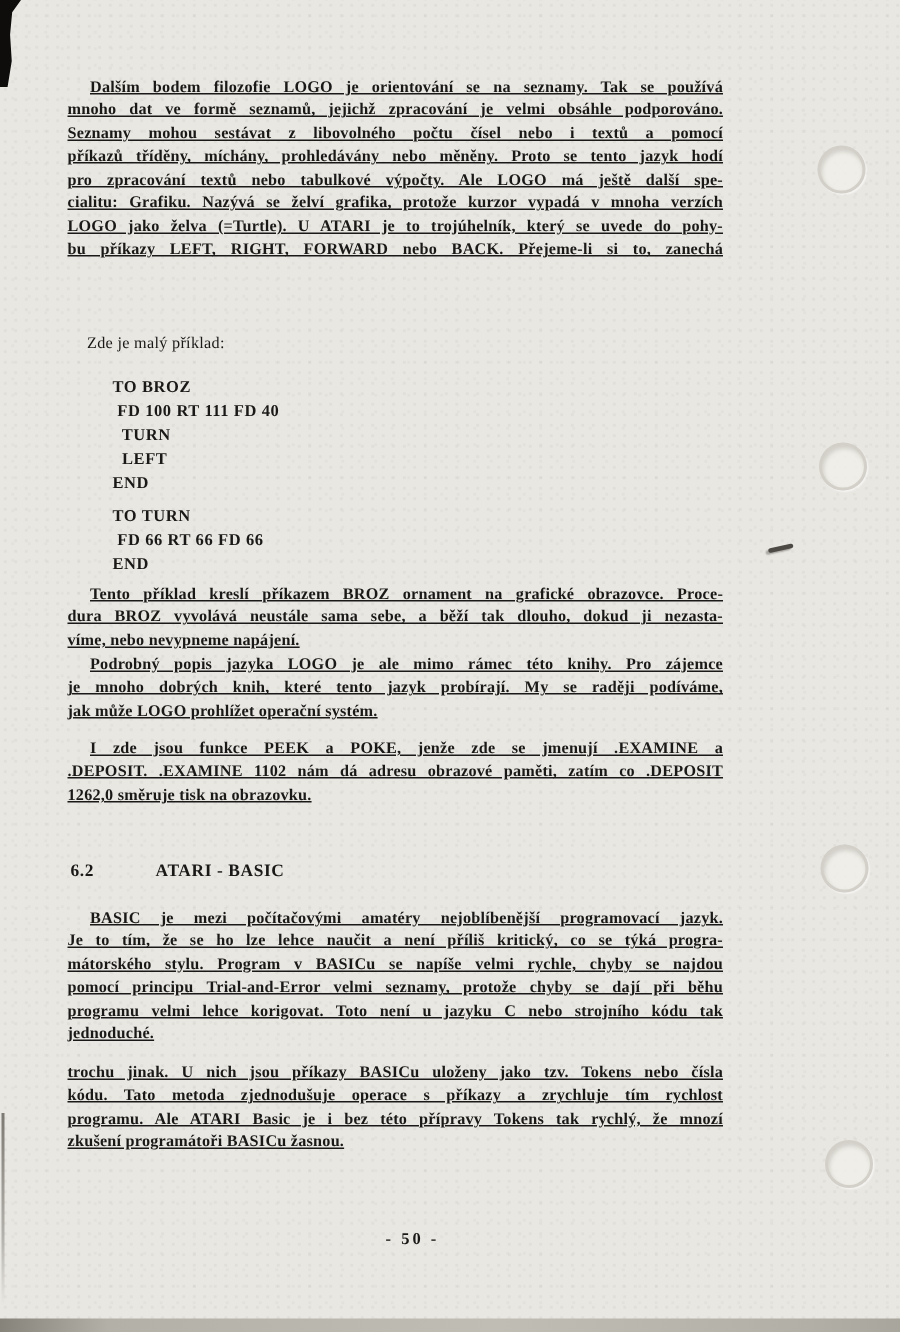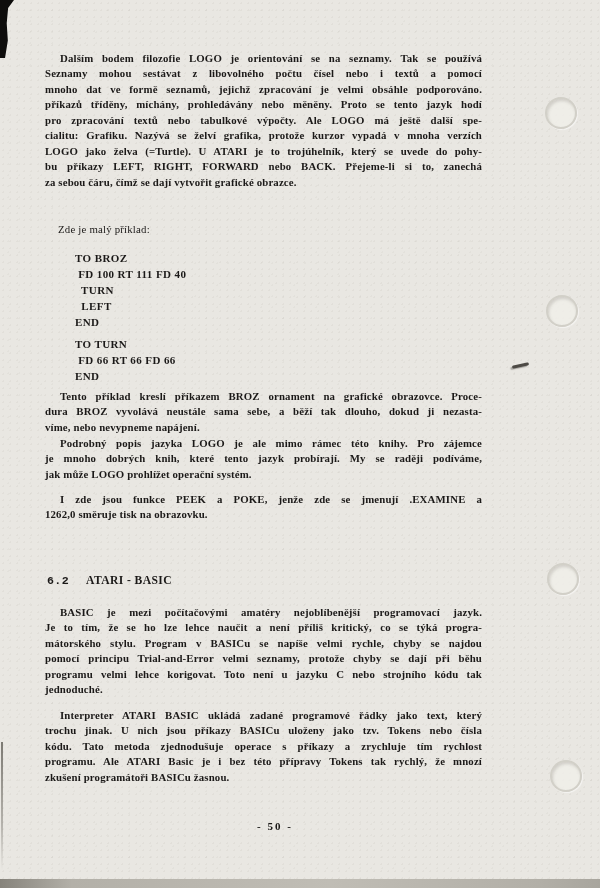--- a/index.html
+++ b/index.html
@@ -19,38 +19,39 @@
     background-position: 0 0, 3px 5px;
     color: #1b1918;
     overflow: hidden;
   }
   .block { position: absolute; }
   .para {
     left: 45px; width: 437px;
     font-size: 10.8px; font-weight: 700;
     line-height: 15.45px;
     letter-spacing: 0.15px;
+    text-decoration: underline;
   }
   .para .pline { text-align: justify; text-align-last: justify; white-space: nowrap; }
   .para .pline.last { text-align-last: left; }
   .para.indent-first .pline.first { text-indent: 15px; }
   .single-line {
     font-size: 10.8px; font-weight: 400; letter-spacing: 0.2px;
   }
   .codeblock {
     left: 75px;
     font-size: 11px; font-weight: 700;
     line-height: 16.1px; letter-spacing: 0.4px;
   }
   .codeblock .pline { white-space: pre; text-align: left; text-align-last: left; }
   .heading {
     left: 47px;
     font-size: 11.6px; font-weight: 700; letter-spacing: 0.4px;
   }
-  .heading .sec-num { display: inline-block; margin-right: 17px; font-family: Liberation Mono, monospace; }
+  .heading .sec-num { display: inline-block; margin-right: 41px; }
   .page-number {
     left: 195px; width: 160px; text-align: center;
     font-size: 11px; font-weight: 700; letter-spacing: 2px;
   }
   
   .artifact-topleft {
     position: absolute; left: 0; top: 0; width: 14px; height: 58px;
     background: #0e0d0c;
     clip-path: polygon(0% 0%, 100% 0%, 58% 14%, 48% 40%, 56% 70%, 36% 100%, 0% 100%);
   }
@@ -78,28 +79,27 @@
     box-shadow: -2px 1px 1px rgba(77,74,69,.4);
   }
 </style>
 </head>
 <body>
 
 <div id="page" style="background-color: rgb(233, 231, 226); color: rgb(27, 25, 24);">
 
   <div class="block para indent-first" style="top:51px">
       <div class="pline first">Dalším bodem filozofie LOGO je orientování se na seznamy. Tak se používá</div>
+      <div class="pline">mnoho dat ve formě seznamů, jejichž zpracování je velmi obsáhle podporováno.</div>
       <div class="pline">Seznamy mohou sestávat z libovolného počtu čísel nebo i textů a pomocí</div>
-      <div class="pline">mnoho dat ve formě seznamů, jejichž zpracování je velmi obsáhle podporováno.</div>
       <div class="pline">příkazů tříděny, míchány, prohledávány nebo měněny. Proto se tento jazyk hodí</div>
       <div class="pline">pro zpracování textů nebo tabulkové výpočty. Ale LOGO má ještě další spe-</div>
       <div class="pline">cialitu: Grafiku. Nazývá se želví grafika, protože kurzor vypadá v mnoha verzích</div>
       <div class="pline">LOGO jako želva (=Turtle). U ATARI je to trojúhelník, který se uvede do pohy-</div>
       <div class="pline">bu příkazy LEFT, RIGHT, FORWARD nebo BACK. Přejeme-li si to, zanechá</div>
-      <div class="pline last">za sebou čáru, čímž se dají vytvořit grafické obrazce.</div>
     </div>
 
   <div class="block single-line" style="left:58px; top:223px">Zde je malý příklad:</div>
 
   <div class="block codeblock" style="top:250px">
       <div class="pline first">TO BROZ</div>
       <div class="pline"> FD 100 RT 111 FD 40</div>
       <div class="pline">  TURN</div>
       <div class="pline">  LEFT</div>
       <div class="pline last">END</div>
@@ -118,38 +118,38 @@
     </div>
 
   <div class="block para indent-first" style="top:436px">
       <div class="pline first">Podrobný popis jazyka LOGO je ale mimo rámec této knihy. Pro zájemce</div>
       <div class="pline">je mnoho dobrých knih, které tento jazyk probírají. My se raději podíváme,</div>
       <div class="pline last">jak může LOGO prohlížet operační systém.</div>
     </div>
 
   <div class="block para indent-first" style="top:492px">
       <div class="pline first">I zde jsou funkce PEEK a POKE, jenže zde se jmenují .EXAMINE a</div>
+      <div class="pline">.DEPOSIT. .EXAMINE 1102 nám dá adresu obrazové paměti, zatím co .DEPOSIT</div>
       <div class="pline last">1262,0 směruje tisk na obrazovku.</div>
     </div>
 
   <div class="block heading" style="top:574px">
     <span class="sec-num">6.2</span><span>ATARI - BASIC</span>
   </div>
 
   <div class="block para indent-first" style="top:605px">
       <div class="pline first">BASIC je mezi počítačovými amatéry nejoblíbenější programovací jazyk.</div>
       <div class="pline">Je to tím, že se ho lze lehce naučit a není příliš kritický, co se týká progra-</div>
       <div class="pline">mátorského stylu. Program v BASICu se napíše velmi rychle, chyby se najdou</div>
       <div class="pline">pomocí principu Trial-and-Error velmi seznamy, protože chyby se dají při běhu</div>
       <div class="pline">programu velmi lehce korigovat. Toto není u jazyku C nebo strojního kódu tak</div>
       <div class="pline last">jednoduché.</div>
     </div>
 
   <div class="block para indent-first" style="top:708px">
-      <div class="pline first">Interpreter ATARI BASIC ukládá zadané programové řádky jako text, který</div>
       <div class="pline">trochu jinak. U nich jsou příkazy BASICu uloženy jako tzv. Tokens nebo čísla</div>
       <div class="pline">kódu. Tato metoda zjednodušuje operace s příkazy a zrychluje tím rychlost</div>
       <div class="pline">programu. Ale ATARI Basic je i bez této přípravy Tokens tak rychlý, že mnozí</div>
       <div class="pline last">zkušení programátoři BASICu žasnou.</div>
     </div>
 
   <div class="block page-number" style="top:820px">- 50 -</div>
 
   <div class="artifact-topleft"></div>
   <div class="artifact-bottombar"></div>

